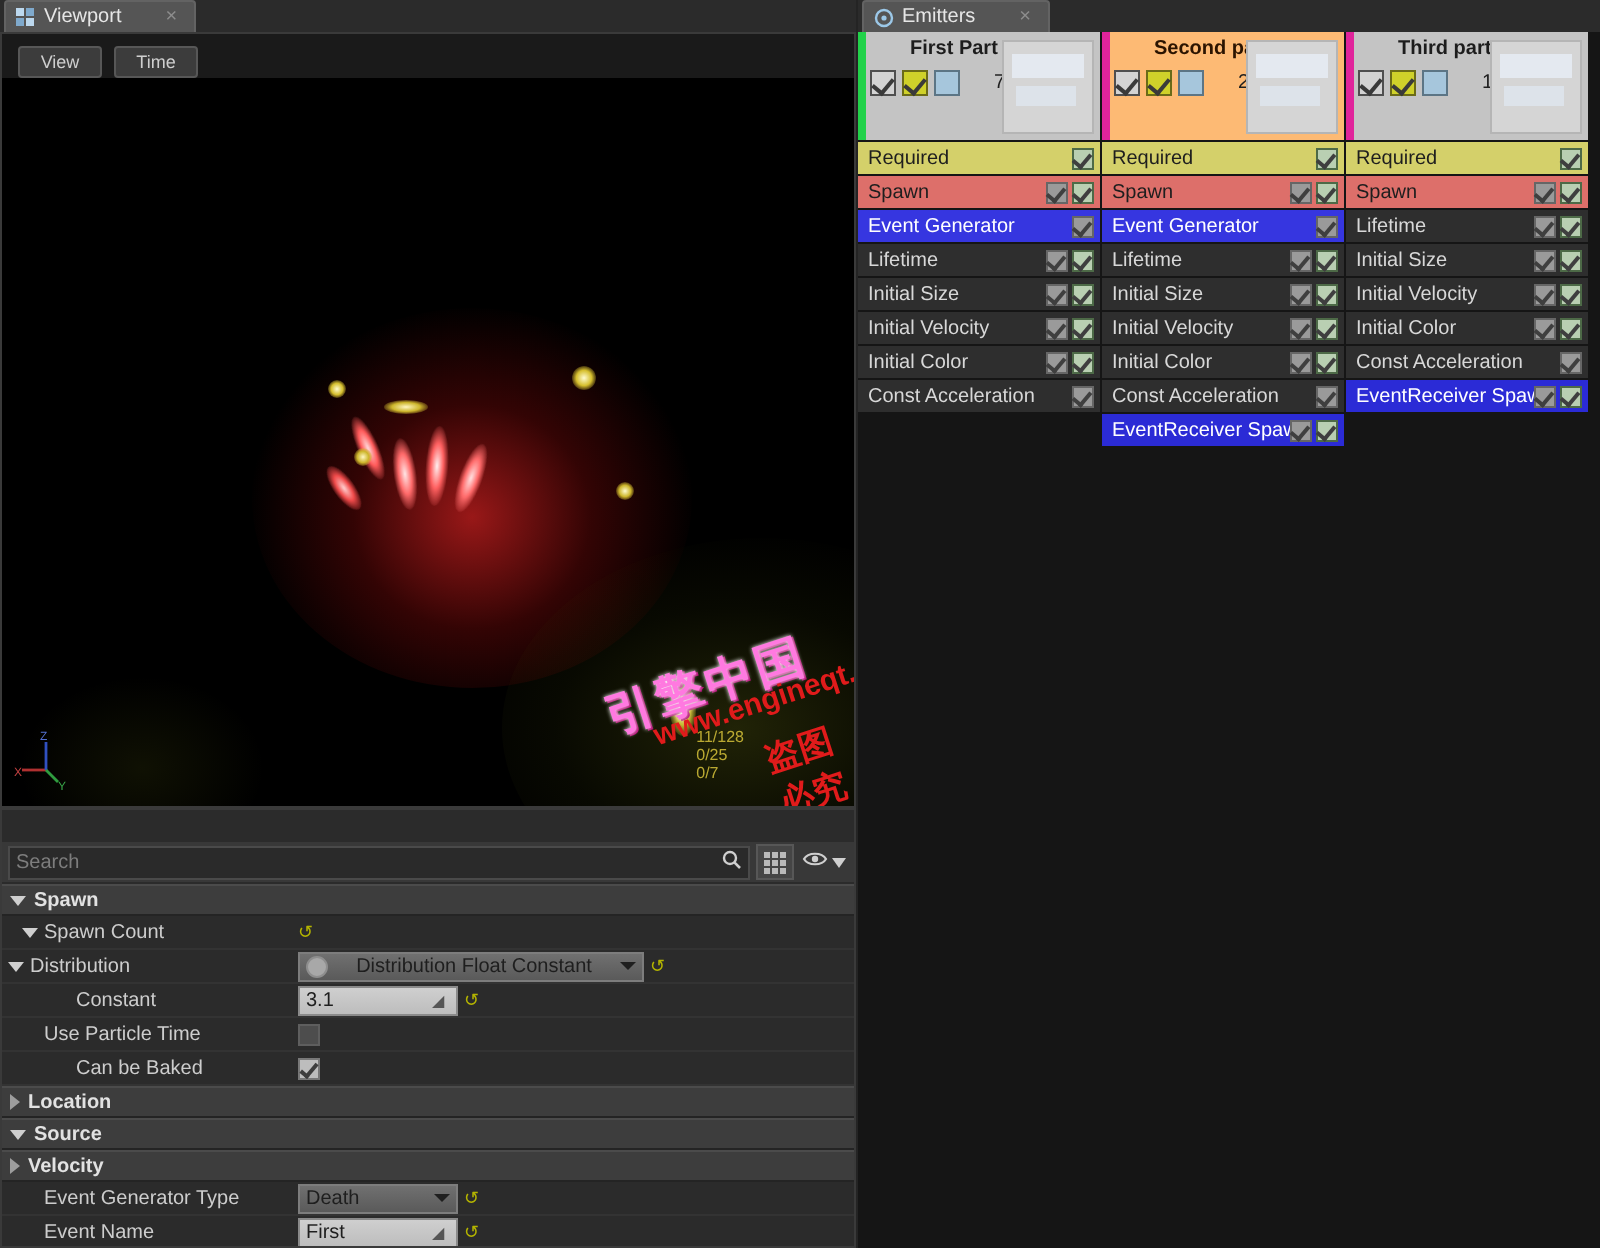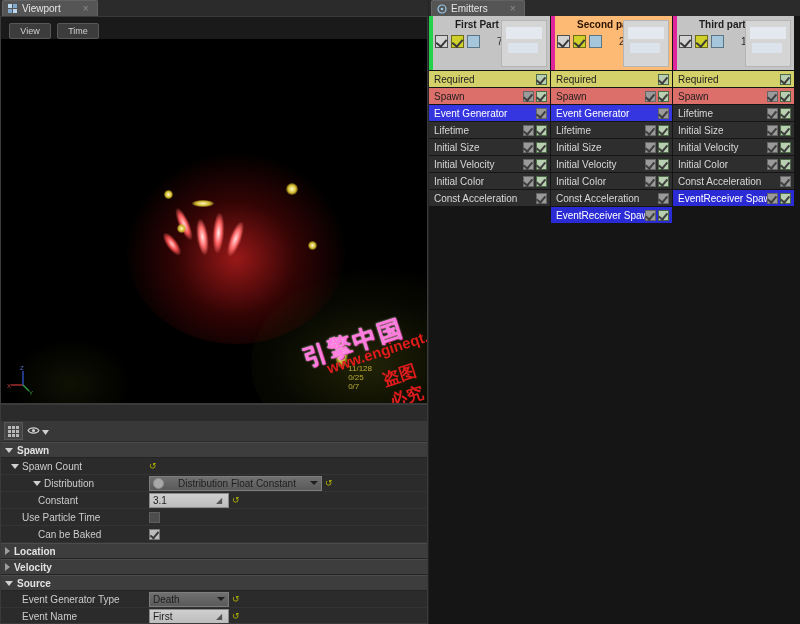--- a/index.html
+++ b/index.html
@@ -501,20 +501,29 @@
             <rect x="4.3" y="2" width="1.4" height="1.4" fill="#eaf2f8"></rect>
           </svg>
       </span>
       <span>Details</span>
       <span class="tabclose">×</span>
     </div>
   </div>
 
   <div class="details-panel">
     <div class="search-row">
+      <div class="search-box">
+        <span>Search</span>
+        <span>
+          <svg width="10" height="10" viewBox="0 0 10 10">
+              <circle cx="4" cy="4" r="3" fill="none" stroke="#cfcfcf" stroke-width="1.2"></circle>
+              <line x1="6.2" y1="6.2" x2="9" y2="9" stroke="#cfcfcf" stroke-width="1.3"></line>
+            </svg>
+        </span>
+      </div>
       <div class="ico-btn">
         <svg width="11" height="11" viewBox="0 0 11 11">
             <g fill="#b9b9b9">
               <rect x="0" y="0" width="3" height="3"></rect>
               <rect x="4" y="0" width="3" height="3"></rect>
               <rect x="8" y="0" width="3" height="3"></rect>
               <rect x="0" y="4" width="3" height="3"></rect>
               <rect x="4" y="4" width="3" height="3"></rect>
               <rect x="8" y="4" width="3" height="3"></rect>
               <rect x="0" y="8" width="3" height="3"></rect>
@@ -546,21 +555,21 @@
         <div class="prow">
           <span class="plabel" style="padding-left:10px">
             <span class="arrow-d"></span>
             <span>Spawn Count</span>
           </span>
           <span class="pval">
             <span class="reset">↺</span>
           </span>
         </div>
         <div class="prow">
-          <span class="plabel" style="padding-left:32px">
+          <span class="plabel" style="padding-left:3px">
             <span class="arrow-d"></span>
             <span>Distribution</span>
           </span>
           <span class="pval">
             <span class="sel-box" style="width:165px">
               <span class="radio"></span>
               <span>Distribution Float Constant</span>
               <span class="caret"></span>
             </span>
             <span class="reset">↺</span>
@@ -597,26 +606,26 @@
             <span class="pcbx">
               <i class="t"></i>
             </span>
           </span>
         </div>
         <div class="cat">
           <span class="arrow-r"></span>
           <span>Location</span>
         </div>
         <div class="cat">
+          <span class="arrow-d"></span>
+          <span>Source</span>
+        </div>
+        <div class="cat">
           <span class="arrow-r"></span>
           <span>Velocity</span>
-        </div>
-        <div class="cat">
-          <span class="arrow-d"></span>
-          <span>Source</span>
         </div>
         <div class="prow">
           <span class="plabel" style="padding-left:10px">
             <span style="width:8px;display:inline-block"></span>
             <span>Event Generator Type</span>
           </span>
           <span class="pval">
             <span class="sel-box" style="width:72px">
               <span>Death</span>
               <span class="caret"></span>

